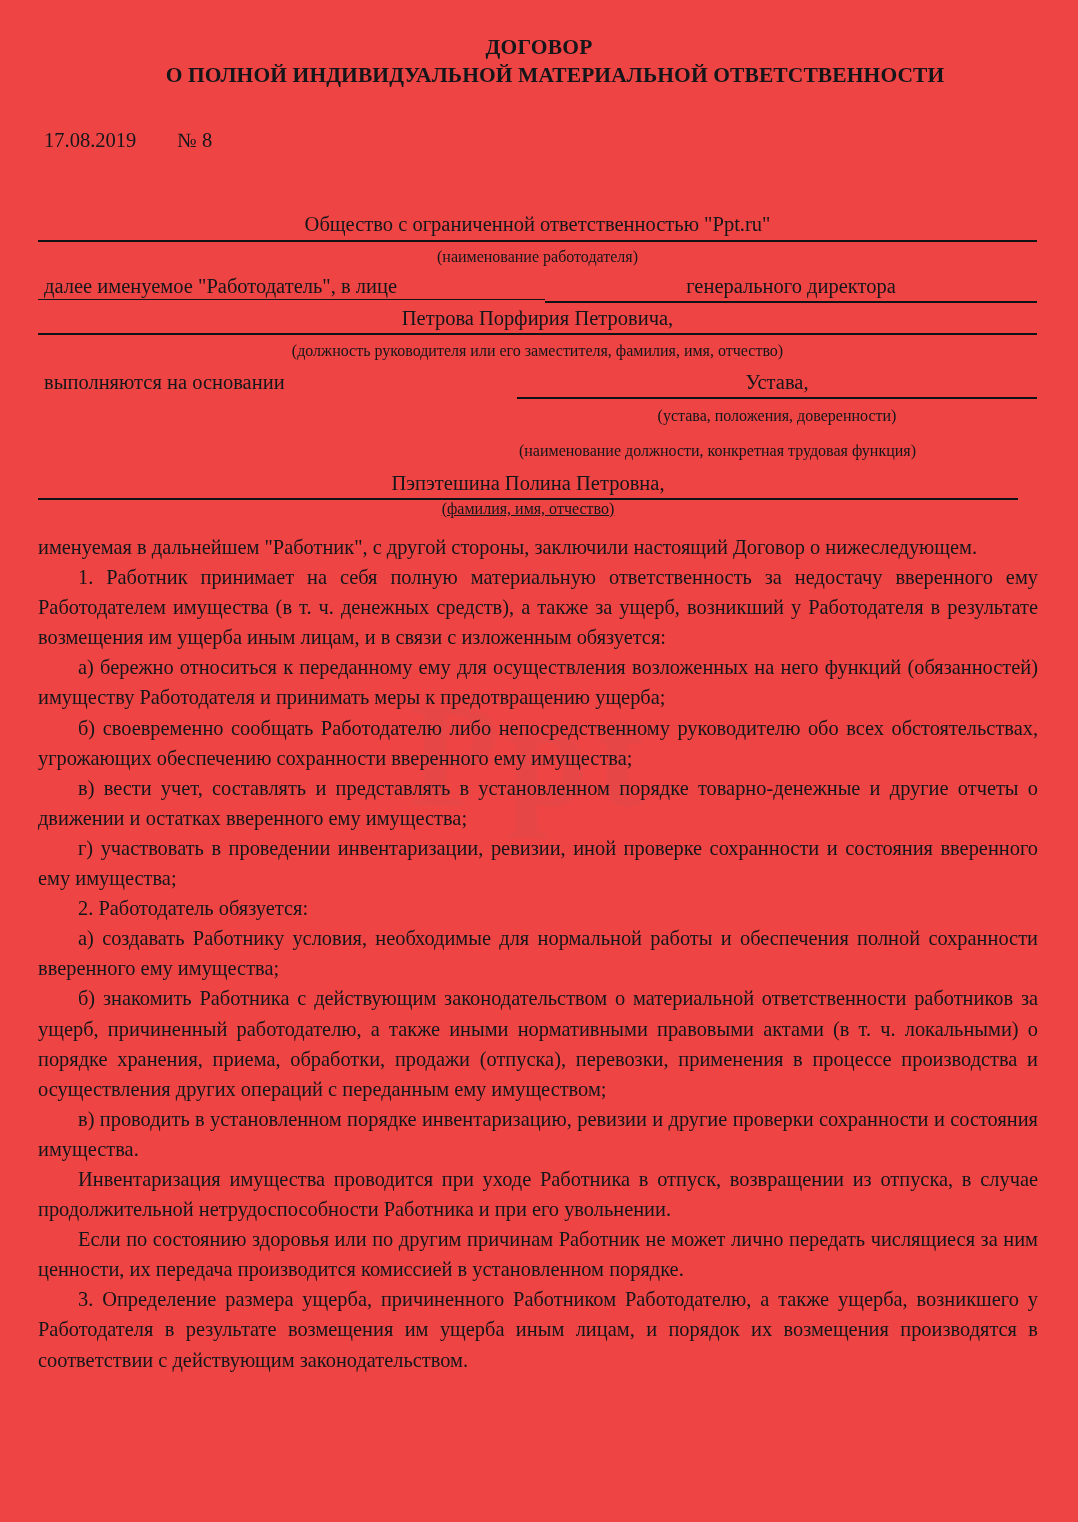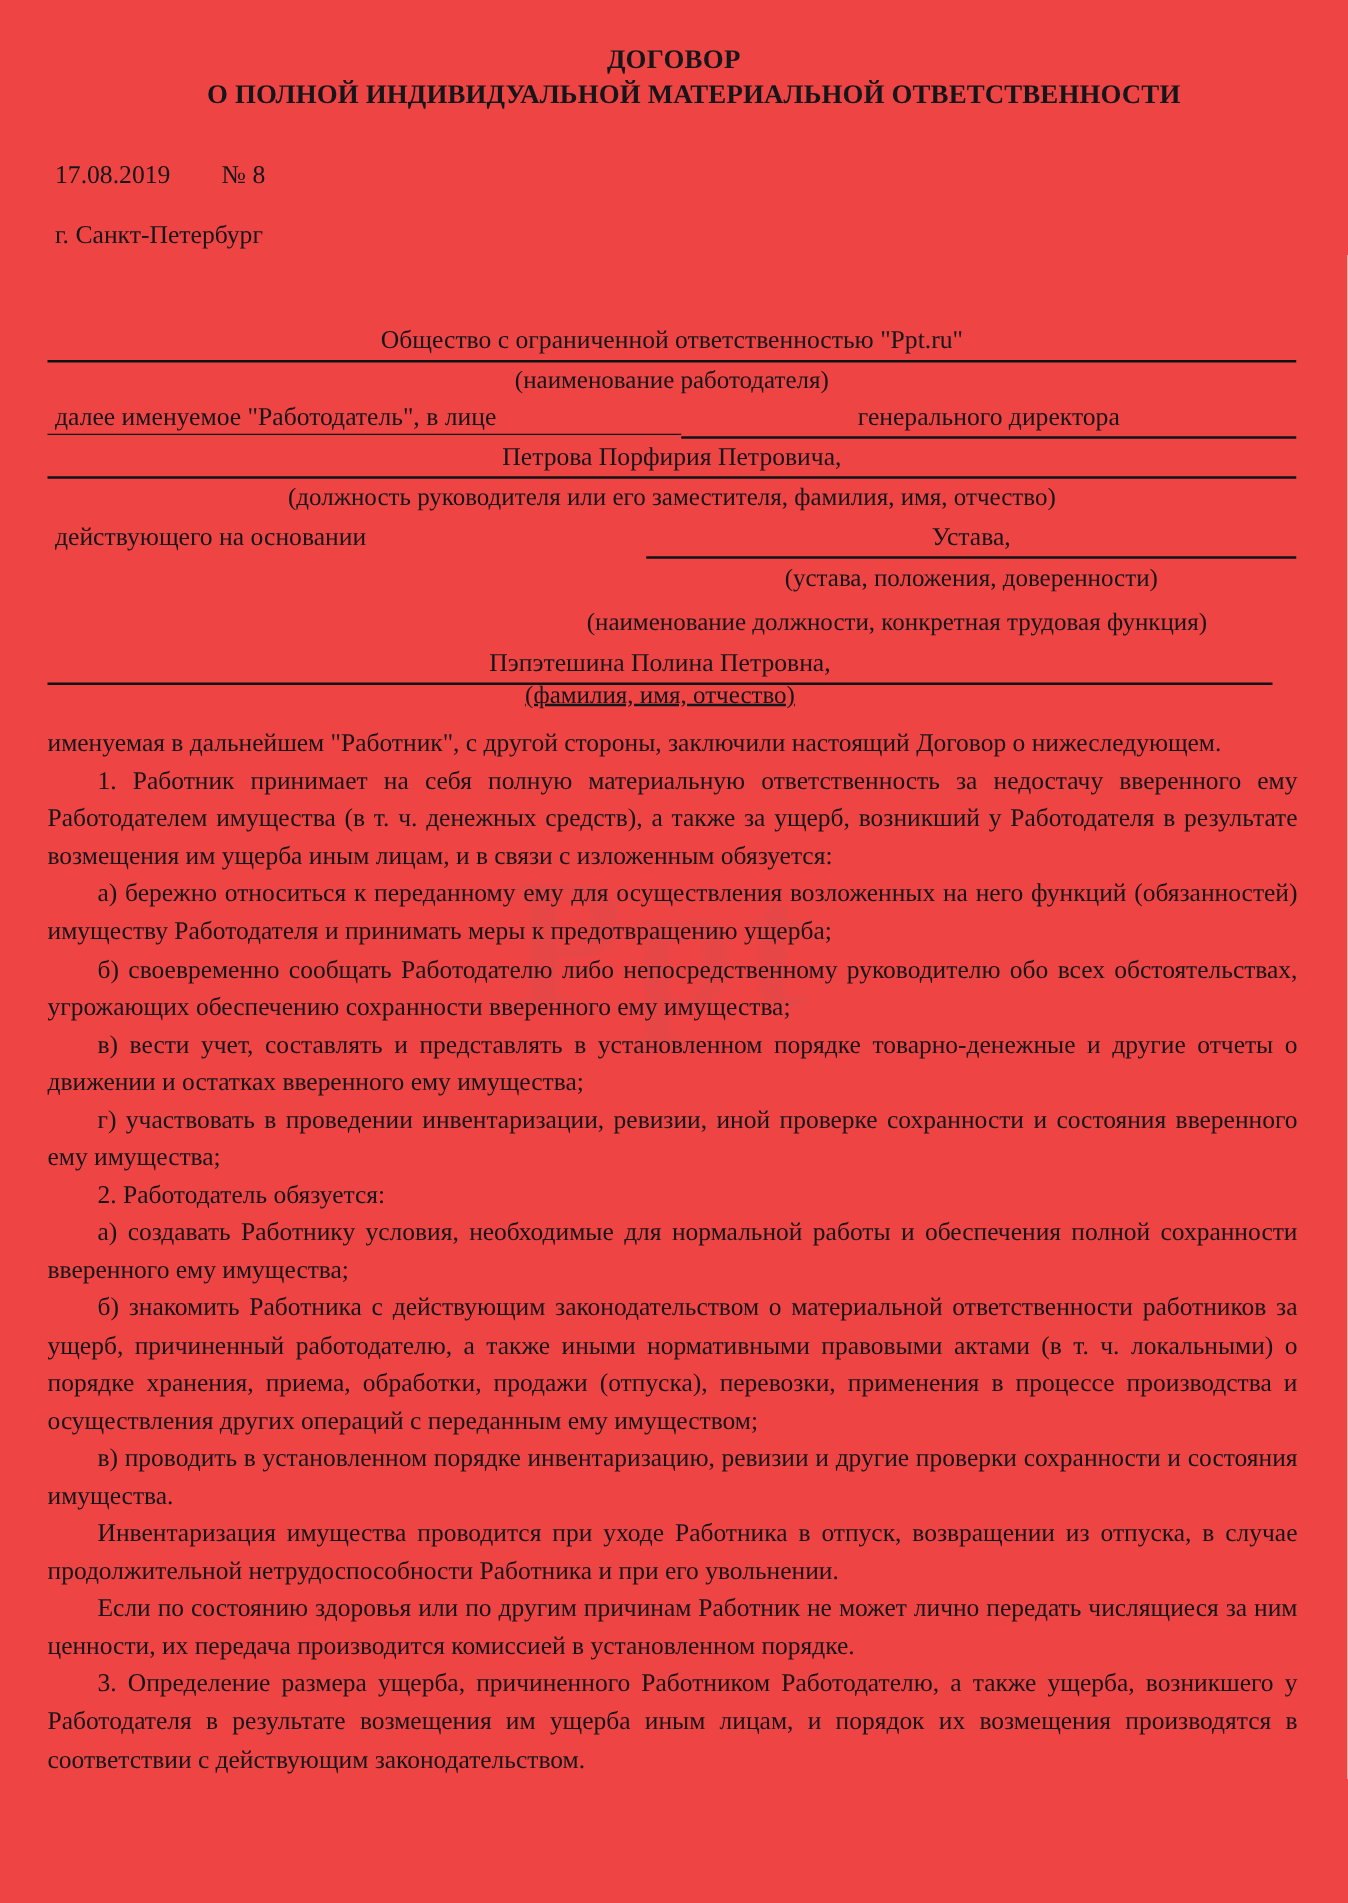--- a/index.html
+++ b/index.html
@@ -87,21 +87,21 @@
     position: absolute;
     text-align: center;
     white-space: nowrap;
     top: 0;
   }
   .flabel {
     position: absolute;
     text-align: center;
     white-space: nowrap;
     top: 0;
-    font-size: 20px;
+    font-size: 16px;
   }
   .fleft {
     position: absolute;
     left: 44px;
     top: 0;
     white-space: nowrap;
   }
   .rule {
     position: absolute;
     height: 0;
@@ -132,21 +132,20 @@
   <div class="watermark">Ppt</div>
 
   <div class="content">
 
     <div class="title-block">
       <div class="title-line">ДОГОВОР</div>
       <div class="title-line title-line-2">О ПОЛНОЙ ИНДИВИДУАЛЬНОЙ МАТЕРИАЛЬНОЙ ОТВЕТСТВЕННОСТИ</div>
     </div>
 
     <div class="meta-row">17.08.2019        № 8</div>
-    <div class="meta-city">г. Санкт-Петербург</div>
 
     <div class="form-area">
 
       <div class="frow" style="height:30px;">
         <div class="fval" style="left:38px; width:999px;">Общество с ограниченной ответственностью "Ppt.ru"</div>
         <div class="rule" style="left:38px; width:999px; top:29px;"></div>
       </div>
 
       <div class="frow" style="height:30px;">
         <div class="flabel" style="left:38px; width:999px; top:2px;">(наименование работодателя)</div>
@@ -162,21 +161,21 @@
       <div class="frow" style="height:31px;font-family:Liberation Serif, serif;">
         <div class="fval" style="left:38px; width:999px; top:3px;">Петрова Порфирия Петровича,</div>
         <div class="rule" style="left:38px; width:999px; top:31px;"></div>
       </div>
 
       <div class="frow" style="height:30px;">
         <div class="flabel" style="left:38px; width:999px; top:4px;">(должность руководителя или его заместителя, фамилия, имя, отчество)</div>
       </div>
 
       <div class="frow" style="height:31px;">
-        <div class="fleft" style="top:6px;">действующего на основании</div>
+        <div class="fleft" style="top:6px;">выполняются на основании</div>
         <div class="fval" style="left:517px; width:520px; top:6px;">Устава,</div>
         <div class="rule" style="left:517px; width:520px; top:34px;"></div>
       </div>
 
       <div class="frow" style="height:31px;">
         <div class="flabel" style="left:517px; width:520px; top:8px;">(устава, положения, доверенности)</div>
       </div>
 
 
       <div class="frow" style="height:31px;">

